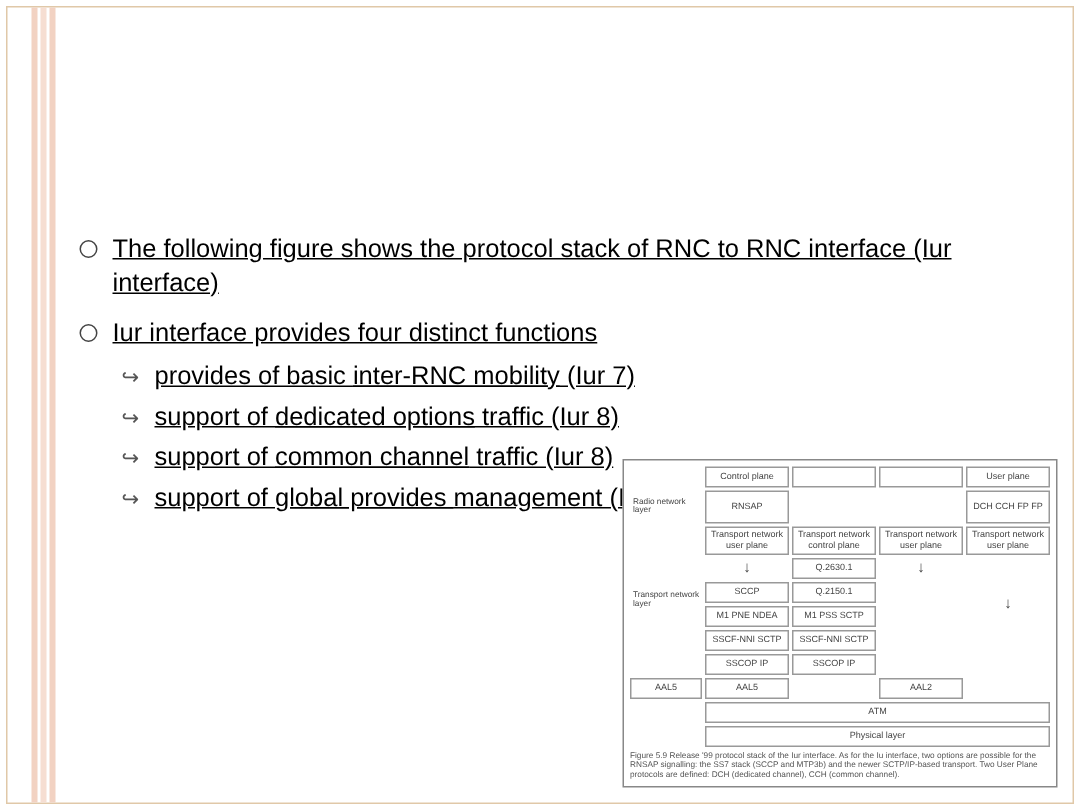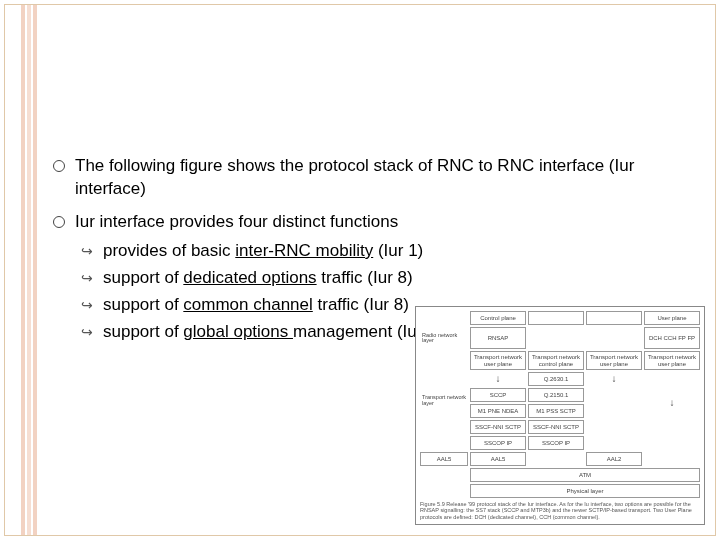--- a/index.html
+++ b/index.html
@@ -23,21 +23,21 @@
   .stripe.b { background: #f6ded2; margin-left: 2px; }
   .stripe.c { background: #f2d2c2; margin-left: 2px; }
 
   .content {
     position: absolute;
     left: 48px; right: 20px; top: 150px;
     font-size: 17px;
     color: #000;
     line-height: 1.35;
   }
-  ul.top { list-style: none; }
+  ul.top { list-style: none; text-decoration: underline; }
   ul.top > li { position: relative; padding-left: 22px; margin-bottom: 10px; }
   ul.top > li::before {
     content: "";
     position: absolute;
     left: 0; top: 5px;
     width: 10px; height: 10px;
     border: 1.5px solid #444;
     border-radius: 50%;
   }
   ul.sub { list-style: none; margin-top: 6px; }
@@ -111,33 +111,33 @@
   <div class="content">
     <ul class="top">
       <li>
         <span>The following figure shows the protocol stack of RNC to RNC interface (Iur interface)</span>
       </li>
       <li>
         <span>Iur interface provides four distinct functions</span>
         <ul class="sub">
           <li>
             <span class="arrow">↪</span>
-            <span>provides of basic </span><span class="u">inter-RNC mobility</span><span> (Iur 1)</span>
+            <span>provides of basic </span><span class="u">inter-RNC mobility</span><span> (Iur 7)</span>
           </li>
           <li>
             <span class="arrow">↪</span>
             <span>support of </span><span class="u">dedicated options</span><span> traffic (Iur 8)</span>
           </li>
           <li>
             <span class="arrow">↪</span>
             <span>support of </span><span class="u">common channel</span><span> traffic (Iur 8)</span>
           </li>
           <li>
             <span class="arrow">↪</span>
-            <span>support of </span><span class="u">global options </span><span>management (Iur 4)</span>
+            <span>support of </span><span class="u">global provides </span><span>management (Iur 4)</span>
           </li>
         </ul>
       </li>
     </ul>
   </div>
 
   <div class="diagram-wrap">
     <div class="dia-grid">
 
       <div class="dia-cell dia-side"></div>

